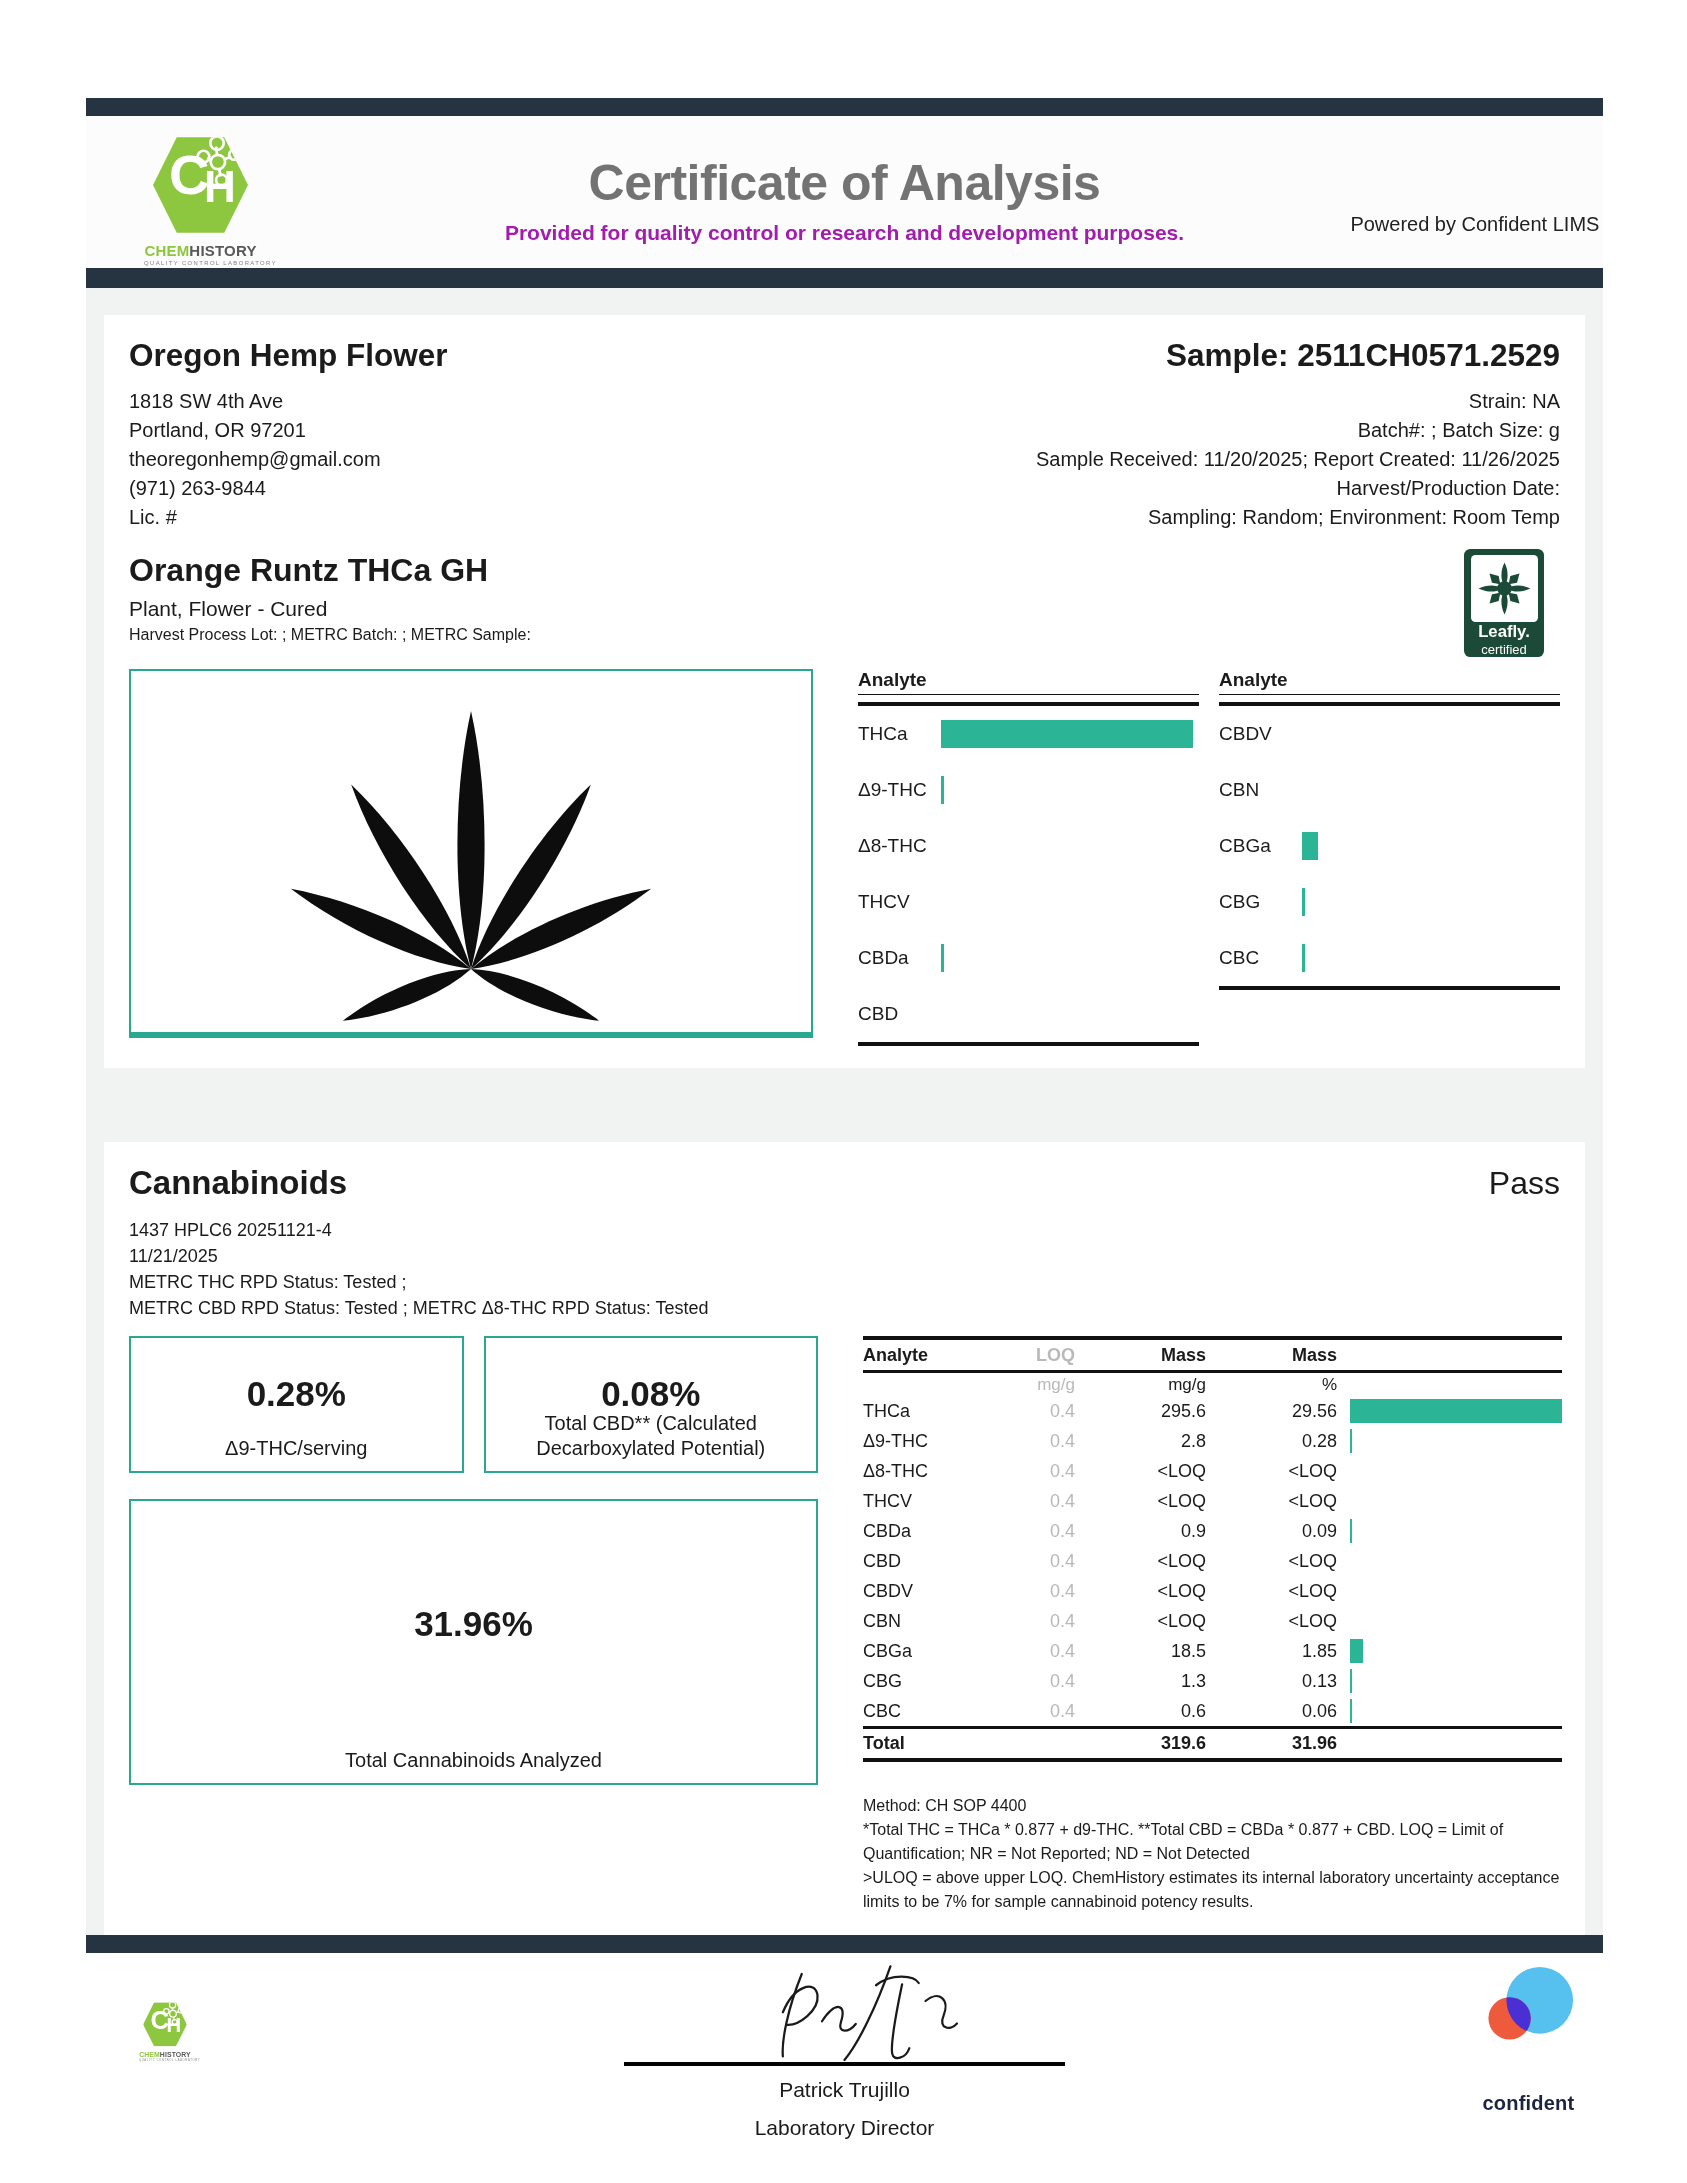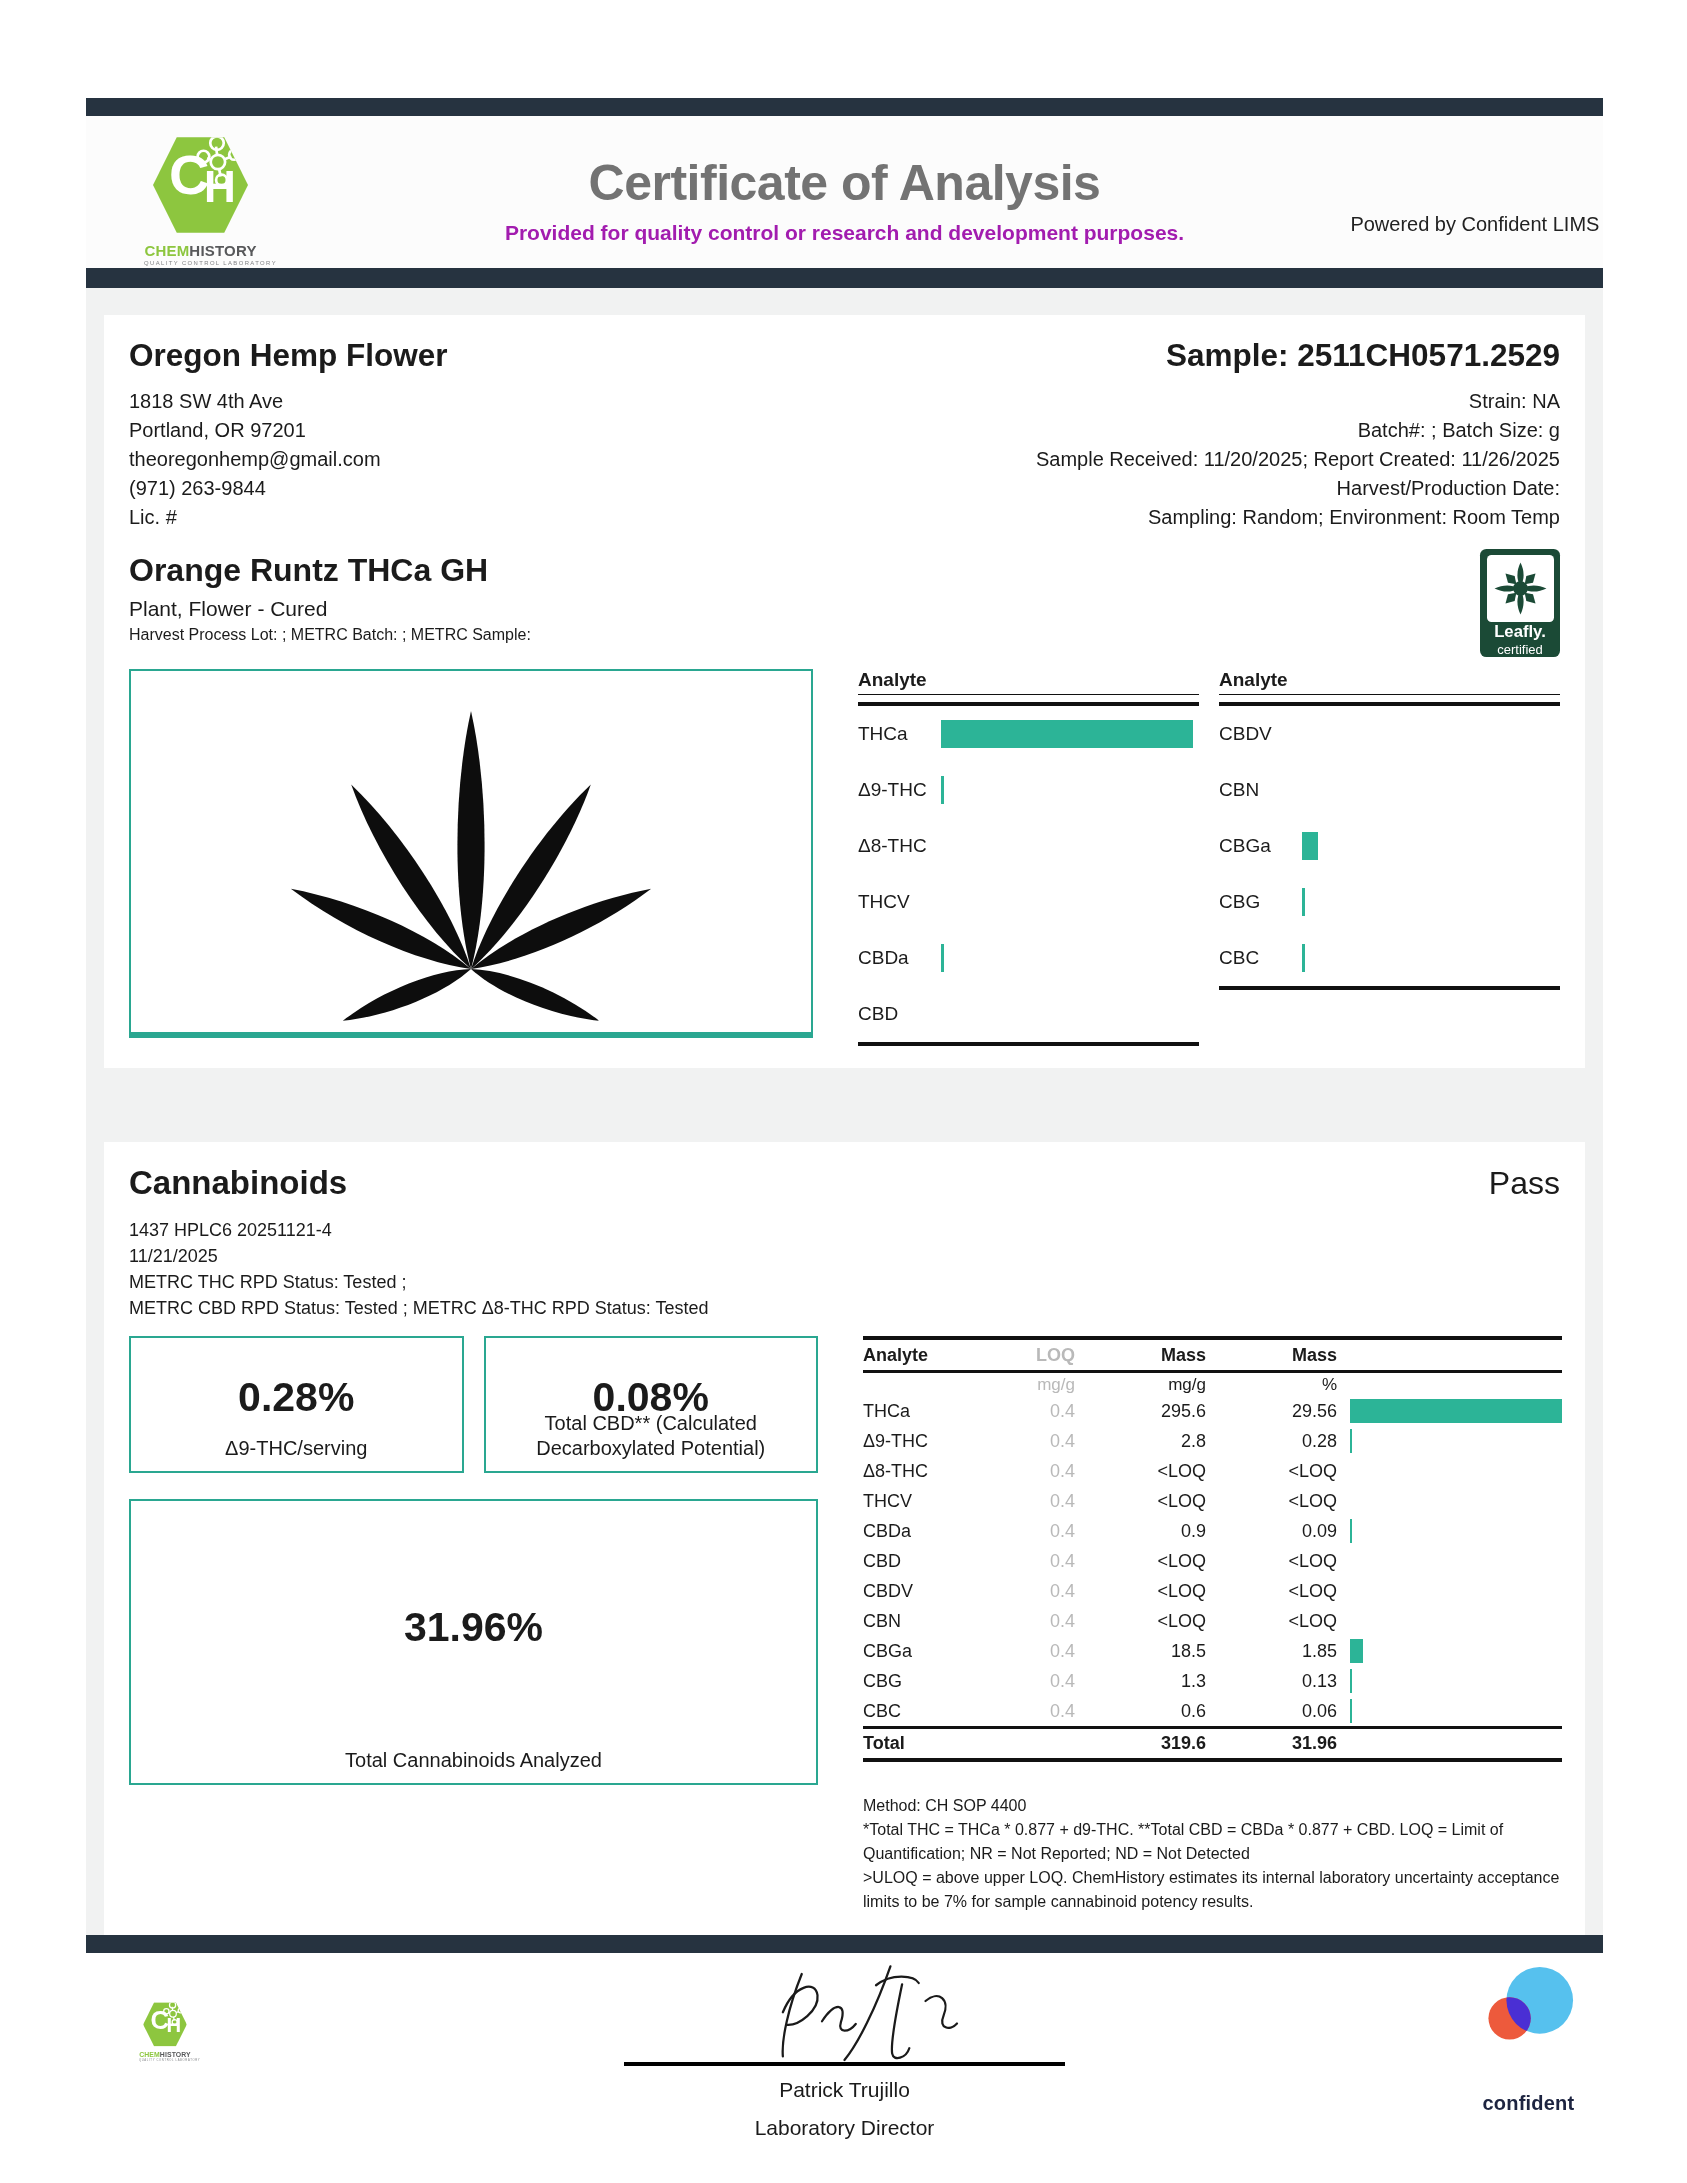--- a/index.html
+++ b/index.html
@@ -39,21 +39,21 @@
   .client .line{font-size:20px;line-height:29px;}
   .sampleblock{text-align:right;}
   .sampleblock .sid{font-size:31.5px;font-weight:600;margin-bottom:13.5px;}
   .sampleblock .line{font-size:20px;line-height:29px;}
 
   .productrow{margin-top:20px;position:relative;}
   .pname{font-size:32px;font-weight:600;}
   .ptype{font-size:21px;margin-top:8px;}
   .pmeta{font-size:16px;margin-top:4.5px;}
 
-  .leafly{position:absolute;right:0;top:-3.6px;width:80px;height:108px;background:#1B4A36;border-radius:6.3px;text-align:center;box-sizing:border-box;padding-top:6.3px;}
+  .leafly{position:absolute;right:16px;top:-3.6px;width:80px;height:108px;background:#1B4A36;border-radius:6.3px;text-align:center;box-sizing:border-box;padding-top:6.3px;}
   .leafly .inner{width:67px;height:67px;background:#fff;border-radius:4.5px;margin:0 auto;display:flex;align-items:center;justify-content:center;}
   .leafly .brand{color:#fff;font-size:16.7px;font-weight:700;margin-top:2.7px;line-height:1;}
   .leafly .cert{color:#fff;font-size:13px;font-weight:300;margin-top:1.8px;line-height:1;}
 
   .chartrow{display:flex;gap:45px;margin-top:25px;}
   .leafbox{width:684px;height:369px;border:2.3px solid #2AA791;border-bottom-width:6.3px;background:#fff;box-sizing:border-box;display:flex;align-items:center;justify-content:center;}
   .overview{flex:1;display:flex;gap:20px;align-items:flex-start;}
   .ocol{flex:1;}
   .oc-head{font-size:19px;font-weight:600;padding-bottom:3.6px;border-bottom:1.4px solid #111;}
   .oc-rule{height:4px;background:#111;margin-top:7.2px;}
@@ -65,21 +65,21 @@
 
   .card2{min-height:702px;padding:21.6px 25px;margin-top:74px;position:relative;}
   .sechead{display:flex;justify-content:space-between;align-items:baseline;}
   .sectitle{font-size:33px;font-weight:600;}
   .passtxt{font-size:32px;}
   .runinfo{margin-top:15.3px;font-size:18px;line-height:26px;}
   .mainrow{display:flex;gap:45px;margin-top:15.3px;}
   .leftcol{width:689px;flex:none;}
   .statrow{display:flex;gap:20px;}
   .statbox{flex:1;height:137px;border:2.3px solid #2AA791;box-sizing:border-box;position:relative;text-align:center;background:#fff;}
-  .statval{font-size:41px;font-weight:700;margin-top:36px;}
+  .statval{font-size:35px;font-weight:700;margin-top:36px;}
   .statlabel{position:absolute;bottom:10px;left:4.5px;right:4.5px;font-size:20px;line-height:1.25;}
   .bigbox{margin-top:26px;height:286px;}
   .bigbox .statval{margin-top:103px;}
 
   .rightcol{flex:1;display:flex;flex-direction:column;}
   .tgrid{display:grid;grid-template-columns:113px 99px 131px 131px 1fr;align-items:center;}
   .t-toprule{height:4px;background:#111;}
   .t-header{height:30px;font-size:18px;font-weight:700;}
   .t-midrule{height:2.7px;background:#111;}
   .t-units{height:23.4px;font-size:17px;}

